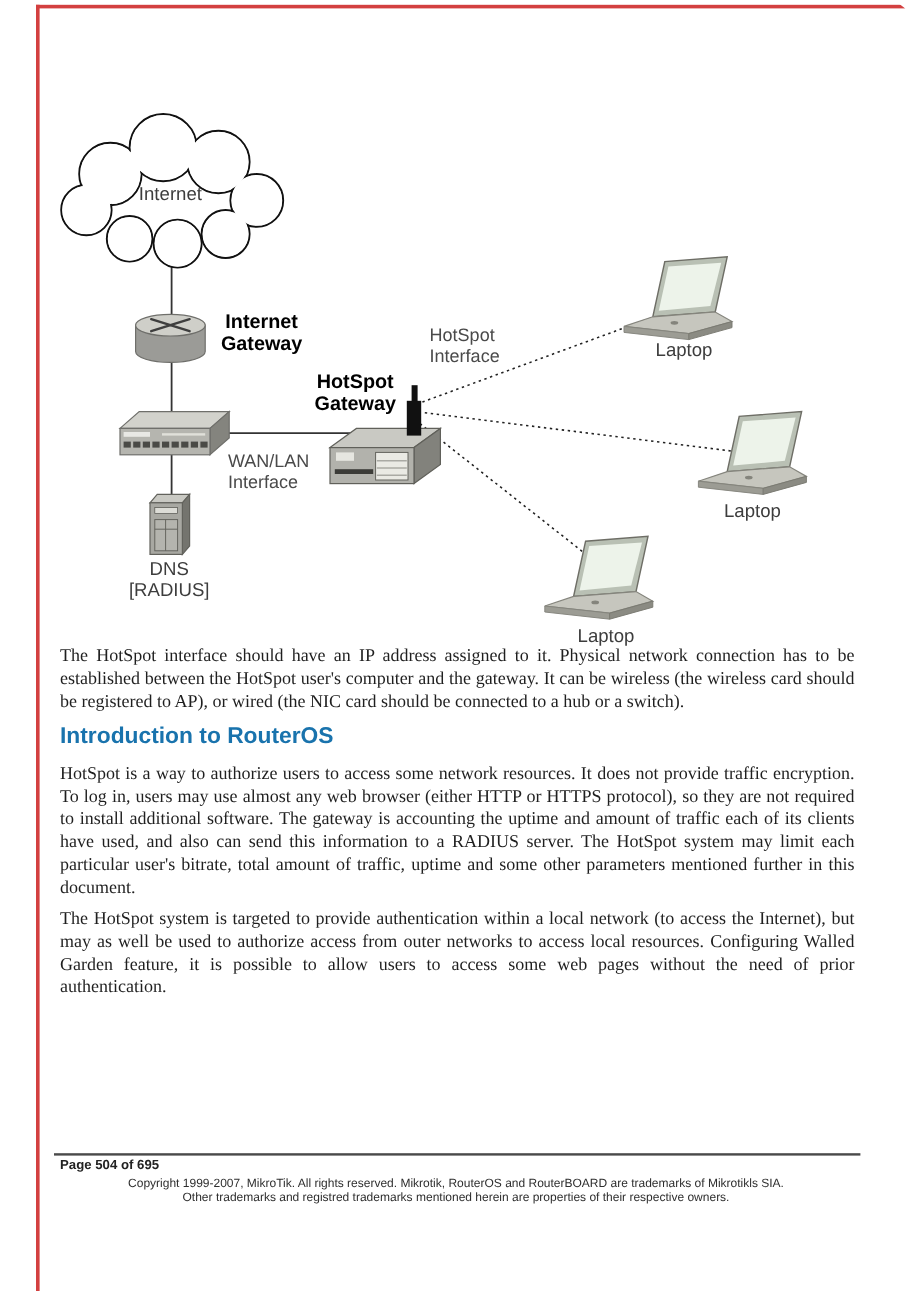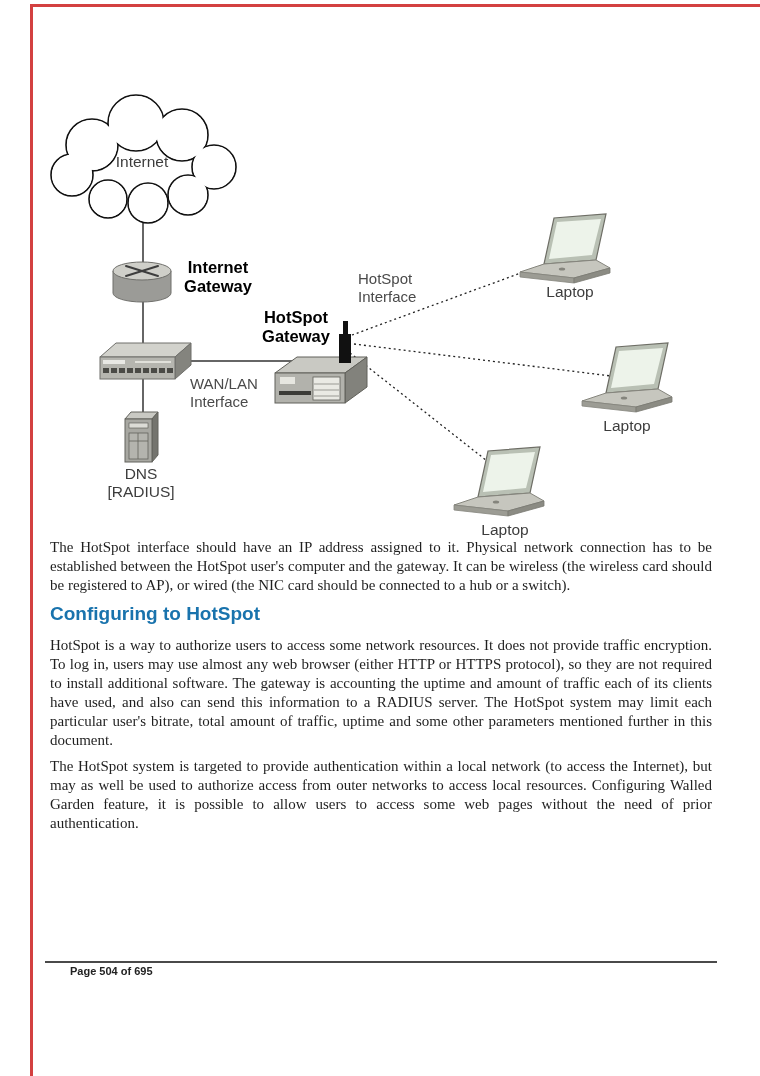--- a/index.html
+++ b/index.html
@@ -1,18 +1,18 @@
 <!DOCTYPE html>
 <html><head>
 <meta charset="utf-8">
 <style>
   html,body { margin:0; padding:0; background:#ffffff; }
   .page {
     position:relative; width:760px; height:1076px; background:#ffffff;
-    font-family:"Liberation Serif", serif; overflow:hidden;
+    font-family:"Liberation Serif", serif; overflow:hidden;border-radius:22px;
   }
   .border-top { position:absolute; left:30px; top:4px; width:730px; height:3px; background:#d34040; }
   .border-left { position:absolute; left:30px; top:4px; width:3px; height:1072px; background:#d34040; }
 
   .diagram { position:absolute; left:40px; top:85px; width:680px; height:460px; }
   .diagram text { font-family:"Liberation Sans", sans-serif; }
   .dev-label { font-weight:bold; font-size:16.5px; fill:#000000; }
   .if-label  { font-size:15px; fill:#4a4a4a; }
   .node-label{ font-size:15.5px; fill:#3d3d3d; }
 
@@ -21,21 +21,21 @@
     margin:0 0 7px 0; font-size:15px; line-height:19px; text-align:justify;
   }
   .content h2 {
     font-family:"Liberation Sans", sans-serif; font-weight:bold;
     font-size:19px; line-height:22px; color:#1973ad; margin:8px 0 11px 0;
   }
 
   .footer-rule { position:absolute; left:45px; top:961px; width:672px; height:0; border-top:2px solid #4a4a4a; }
   .page-label {
     position:absolute; left:50px; top:965px;
-    font-family:"Liberation Sans", sans-serif; font-size:11px; font-weight:bold; color:#222222;margin-left:20px;
+    font-family:"Liberation Sans", sans-serif; font-size:11px; font-weight:bold; color:#222222;
   }
   .copyright {
     position:absolute; left:0; top:981px; width:760px; text-align:center;
     font-family:"Liberation Sans", sans-serif; font-size:10px; line-height:12px; color:#2e2e2e;
   }
 </style>
 </head>
 <body>
 
 <div class="page">
@@ -158,22 +158,24 @@
     <use href="#laptop" x="0" y="0" transform="translate(478,123)"></use>
     <use href="#laptop" x="0" y="0" transform="translate(540,252)"></use>
     <use href="#laptop" x="0" y="0" transform="translate(412,356)"></use>
     <text class="node-label" x="530" y="212" text-anchor="middle" fill="#454545">Laptop</text>
     <text class="node-label" x="587" y="346" text-anchor="middle" fill="#454545">Laptop</text>
     <text class="node-label" x="465" y="450" text-anchor="middle" fill="#454545">Laptop</text>
   </svg>
 
   <div class="content">
     <p>The HotSpot interface should have an IP address assigned to it. Physical network connection has to be established between the HotSpot user's computer and the gateway. It can be wireless (the wireless card should be registered to AP), or wired (the NIC card should be connected to a hub or a switch).</p>
-    <h2>Configuring to HotSpot</h2>
+    <h2>Introduction to RouterOS</h2>
     <p>HotSpot is a way to authorize users to access some network resources. It does not provide traffic encryption. To log in, users may use almost any web browser (either HTTP or HTTPS protocol), so they are not required to install additional software. The gateway is accounting the uptime and amount of traffic each of its clients have used, and also can send this information to a RADIUS server. The HotSpot system may limit each particular user's bitrate, total amount of traffic, uptime and some other parameters mentioned further in this document.</p>
     <p>The HotSpot system is targeted to provide authentication within a local network (to access the Internet), but may as well be used to authorize access from outer networks to access local resources. Configuring Walled Garden feature, it is possible to allow users to access some web pages without the need of prior authentication.</p>
   </div>
 
   <div class="footer-rule"></div>
   <div class="page-label">Page 504 of 695</div>
   <div class="copyright">
+    <div>Copyright 1999-2007, MikroTik. All rights reserved. Mikrotik, RouterOS and RouterBOARD are trademarks of Mikrotikls SIA.</div>
+    <div>Other trademarks and registred trademarks mentioned herein are properties of their respective owners.</div>
   </div>
 </div>
 
 </body></html>

